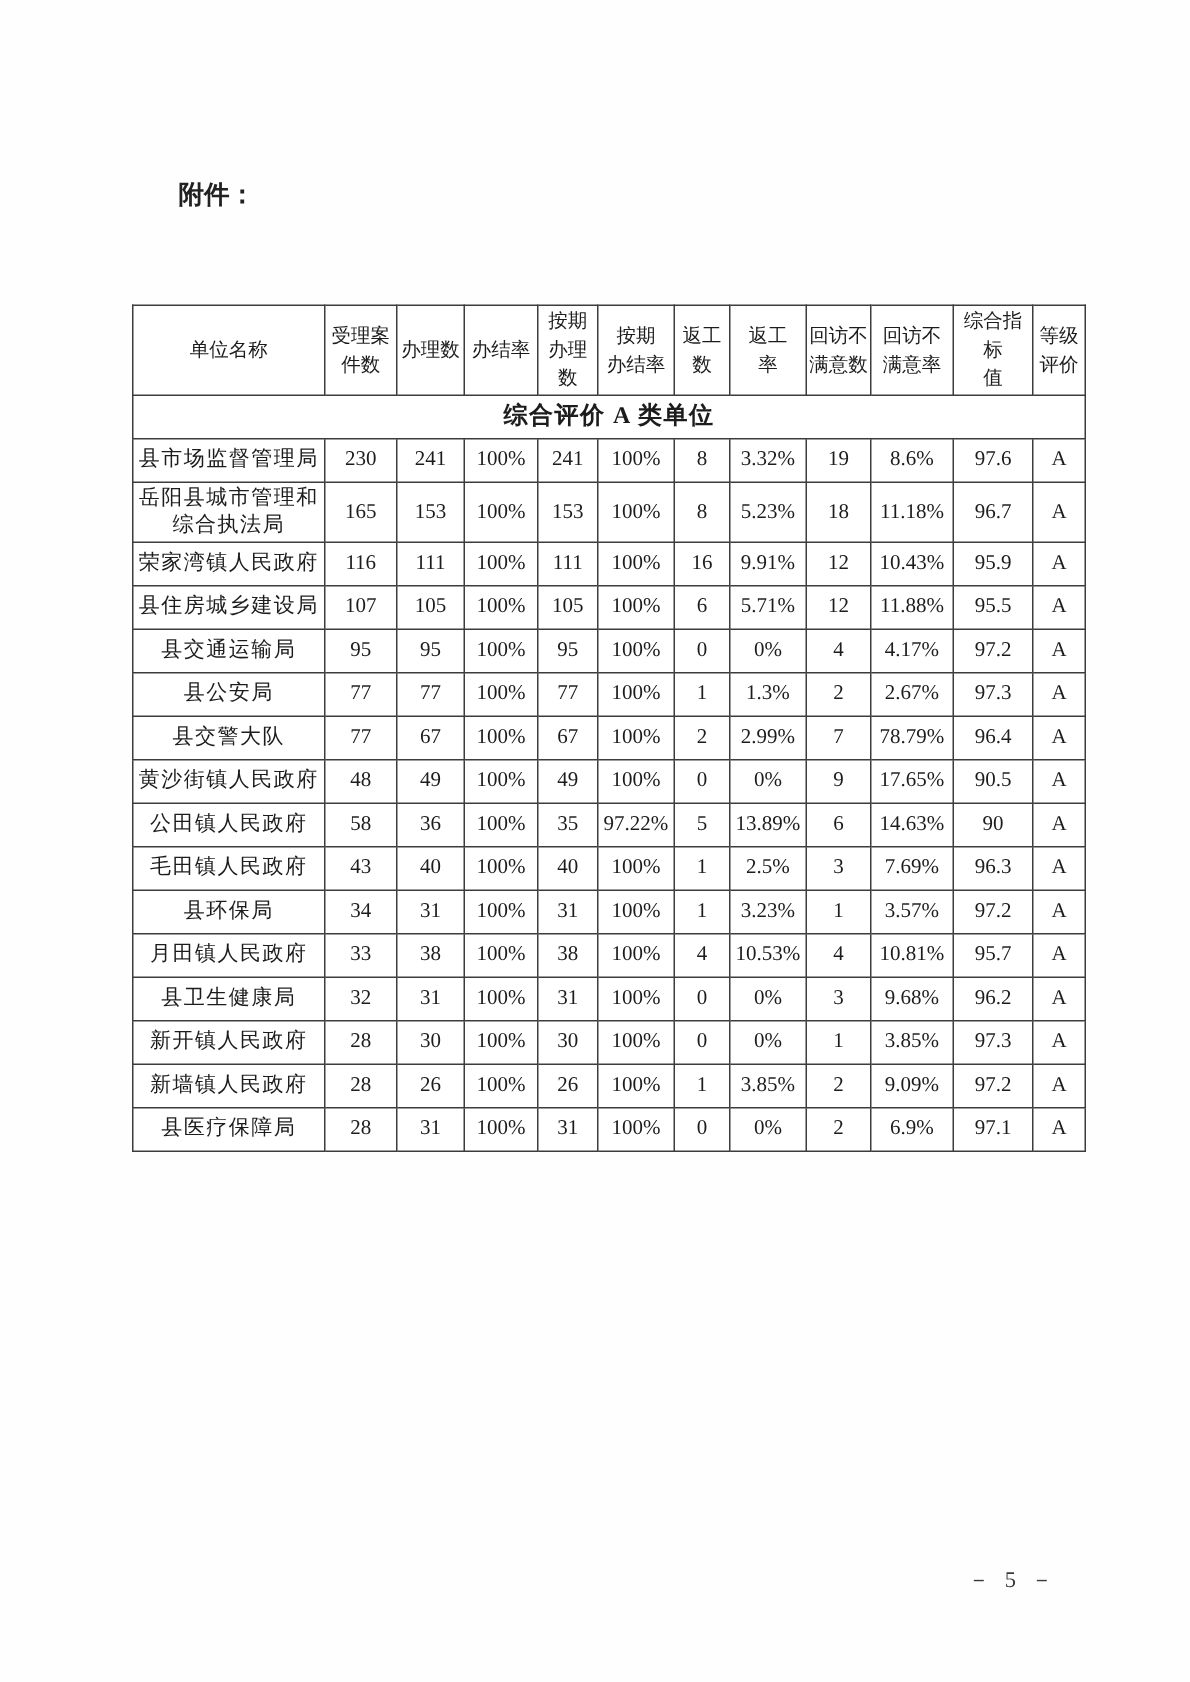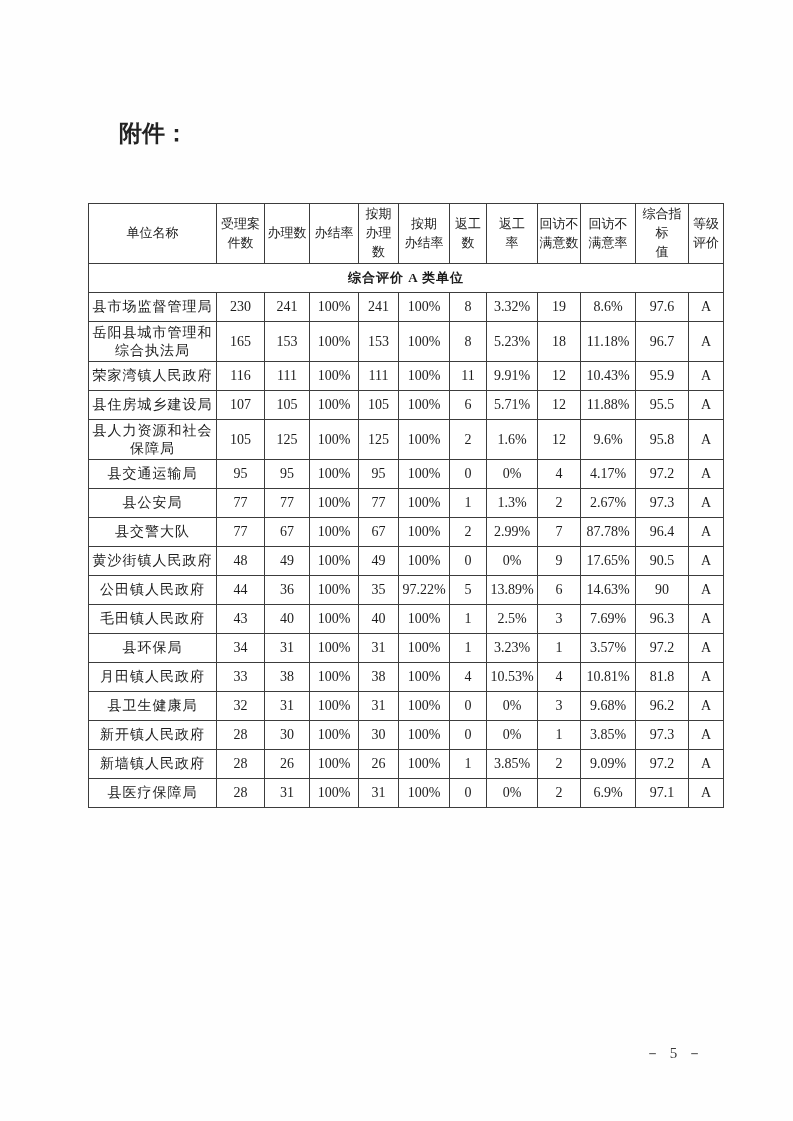--- a/index.html
+++ b/index.html
@@ -9,21 +9,21 @@
     background:#fefefe;
     color:#1c1c1c;
     font-family:"Liberation Serif", serif;
     overflow:hidden;
   }
   .attachment {
     position:absolute;
     left:119px; top:118px;
     font-family:"Liberation Sans", sans-serif;
     font-weight:bold;
-    font-size:23px;
+    font-size:17px;
     color:#222;
   }
   .title {
     position:absolute;
     left:0; top:156px;
     width:100%;
     text-align:center;
     font-family:"Liberation Serif", serif;
     font-weight:bold;
     font-size:22px;
@@ -61,21 +61,21 @@
     padding:2px 1px;
   }
   td.name-col {
     font-size:14px;
     letter-spacing:1px;
     padding:2px 3px;
   }
   tr.section-row td {
     height:29px;
     font-weight:bold;
-    font-size:13px;
+    font-size:16px;
     letter-spacing:1px;
   }
   .page-num {
     position:absolute;
     left:645px; top:1044px;
     font-size:15px;
     letter-spacing:3px;
     color:#3a3a3a;
     font-family:"Liberation Serif", serif;
   }
@@ -162,21 +162,21 @@
         <td>96.7</td>
         <td>A</td>
       </tr>
       <tr>
         <td class="name-col">荣家湾镇人民政府</td>
         <td>116</td>
         <td>111</td>
         <td>100%</td>
         <td>111</td>
         <td>100%</td>
-        <td>11</td>
+        <td>16</td>
         <td>9.91%</td>
         <td>12</td>
         <td>10.43%</td>
         <td>95.9</td>
         <td>A</td>
       </tr>
       <tr>
         <td class="name-col">县住房城乡建设局</td>
         <td>107</td>
         <td>105</td>
@@ -184,34 +184,20 @@
         <td>105</td>
         <td>100%</td>
         <td>6</td>
         <td>5.71%</td>
         <td>12</td>
         <td>11.88%</td>
         <td>95.5</td>
         <td>A</td>
       </tr>
       <tr>
-        <td class="name-col">县人力资源和社会保障局</td>
-        <td>105</td>
-        <td>125</td>
-        <td>100%</td>
-        <td>125</td>
-        <td>100%</td>
-        <td>2</td>
-        <td>1.6%</td>
-        <td>12</td>
-        <td>9.6%</td>
-        <td>95.8</td>
-        <td>A</td>
-      </tr>
-      <tr>
         <td class="name-col">县交通运输局</td>
         <td>95</td>
         <td>95</td>
         <td>100%</td>
         <td>95</td>
         <td>100%</td>
         <td>0</td>
         <td>0%</td>
         <td>4</td>
         <td>4.17%</td>
@@ -235,41 +221,41 @@
       <tr>
         <td class="name-col">县交警大队</td>
         <td>77</td>
         <td>67</td>
         <td>100%</td>
         <td>67</td>
         <td>100%</td>
         <td>2</td>
         <td>2.99%</td>
         <td>7</td>
-        <td>87.78%</td>
+        <td>78.79%</td>
         <td>96.4</td>
         <td>A</td>
       </tr>
       <tr>
         <td class="name-col">黄沙街镇人民政府</td>
         <td>48</td>
         <td>49</td>
         <td>100%</td>
         <td>49</td>
         <td>100%</td>
         <td>0</td>
         <td>0%</td>
         <td>9</td>
         <td>17.65%</td>
         <td>90.5</td>
         <td>A</td>
       </tr>
       <tr>
         <td class="name-col">公田镇人民政府</td>
-        <td>44</td>
+        <td>58</td>
         <td>36</td>
         <td>100%</td>
         <td>35</td>
         <td>97.22%</td>
         <td>5</td>
         <td>13.89%</td>
         <td>6</td>
         <td>14.63%</td>
         <td>90</td>
         <td>A</td>
@@ -306,21 +292,21 @@
         <td class="name-col">月田镇人民政府</td>
         <td>33</td>
         <td>38</td>
         <td>100%</td>
         <td>38</td>
         <td>100%</td>
         <td>4</td>
         <td>10.53%</td>
         <td>4</td>
         <td>10.81%</td>
-        <td>81.8</td>
+        <td>95.7</td>
         <td>A</td>
       </tr>
       <tr>
         <td class="name-col">县卫生健康局</td>
         <td>32</td>
         <td>31</td>
         <td>100%</td>
         <td>31</td>
         <td>100%</td>
         <td>0</td>

